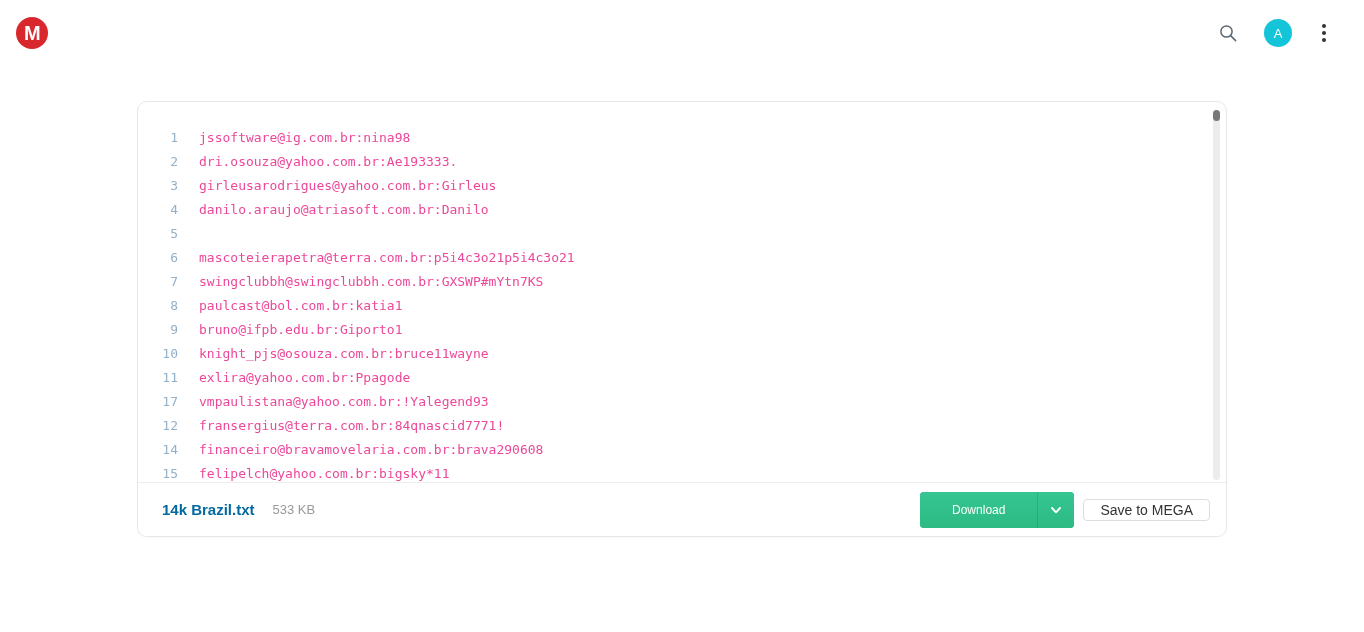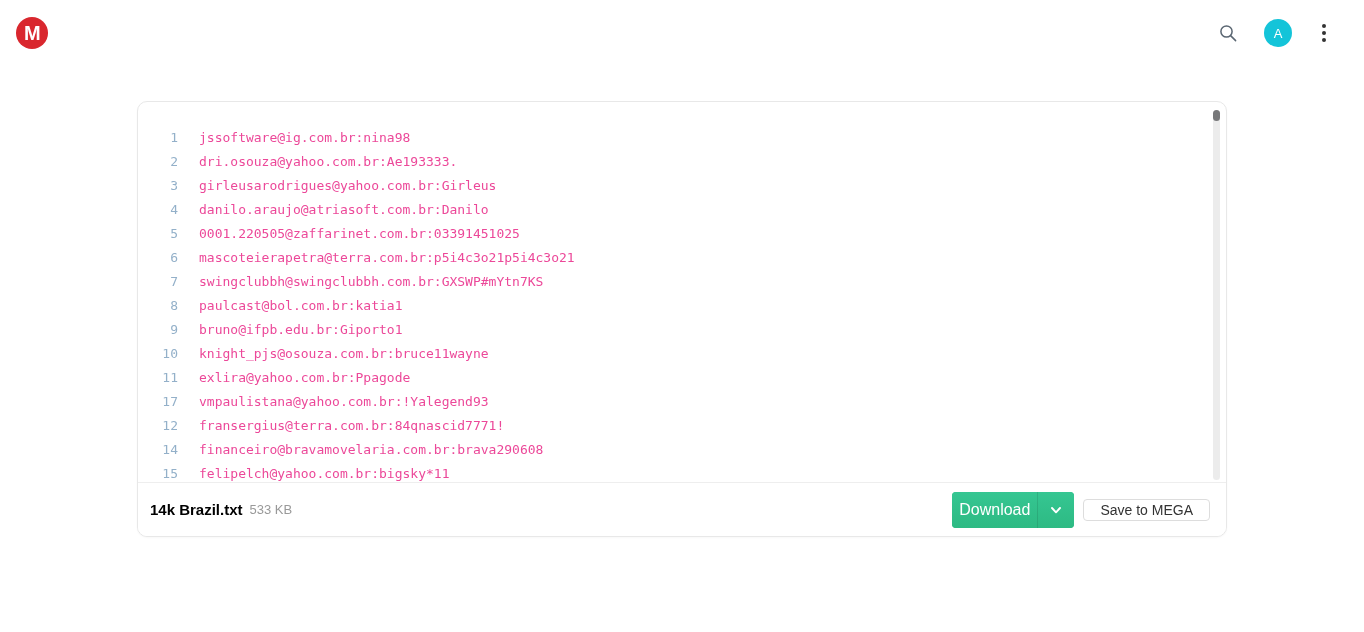--- a/index.html
+++ b/index.html
@@ -172,49 +172,49 @@
     border-top: 1px solid #eeeeee;
     background: #ffffff;
     display: flex;
     align-items: center;
     padding: 0 16px 0 8px;
     box-sizing: border-box;
   }
   .file-name {
     font-size: 15px;
     font-weight: bold;
-    color: #000000;
-    margin-left: 4px;
+    color: #0369a1;
+    margin-left: 16px;
   }
   .file-size {
     font-size: 13px;
     color: #999999;
-    margin-left: 7px;
+    margin-left: 18px;
   }
   .footer-spacer { flex: 1 1 auto; }
 
   .btn-group {
     display: flex;
     align-items: center;
     gap: 9px;
   }
   .download-split {
     display: flex;
     align-items: stretch;
     background: #31c08a;
     border-radius: 4px;
     overflow: hidden;
     height: 36px;
   }
   .download-main {
     display: flex;
     align-items: center;
-    padding: 0 7px;
+    padding: 0 32px;
     color: #ffffff;
-    font-size: 16px;
+    font-size: 12px;
     cursor: pointer;
     background: linear-gradient(180deg,#35c692 0%,#2dba83 100%);
   }
   .download-caret {
     display: flex;
     align-items: center;
     justify-content: center;
     width: 36px;
     border-left: 1px solid rgba(0,0,0,0.10);
     cursor: pointer;
@@ -279,21 +279,20 @@
         <li class="code-row">
           <span class="line-no">3</span>
           <span class="line-text">girleusarodrigues@yahoo.com.br:Girleus</span>
         </li>
         <li class="code-row">
           <span class="line-no">4</span>
           <span class="line-text">danilo.araujo@atriasoft.com.br:Danilo</span>
         </li>
         <li class="code-row">
           <span class="line-no">5</span>
-          <span class="line-text">0001.220505@zaffarinet.com.br:03391451025</span>
         </li>
         <li class="code-row">
           <span class="line-no">6</span>
           <span class="line-text">mascoteierapetra@terra.com.br:p5i4c3o21p5i4c3o21</span>
         </li>
         <li class="code-row">
           <span class="line-no">7</span>
           <span class="line-text">swingclubbh@swingclubbh.com.br:GXSWP#mYtn7KS</span>
         </li>
         <li class="code-row">

